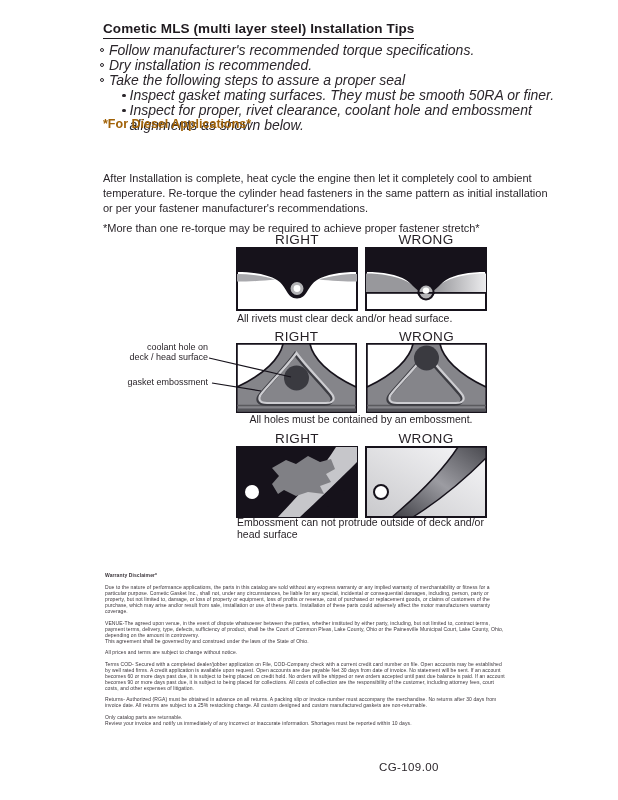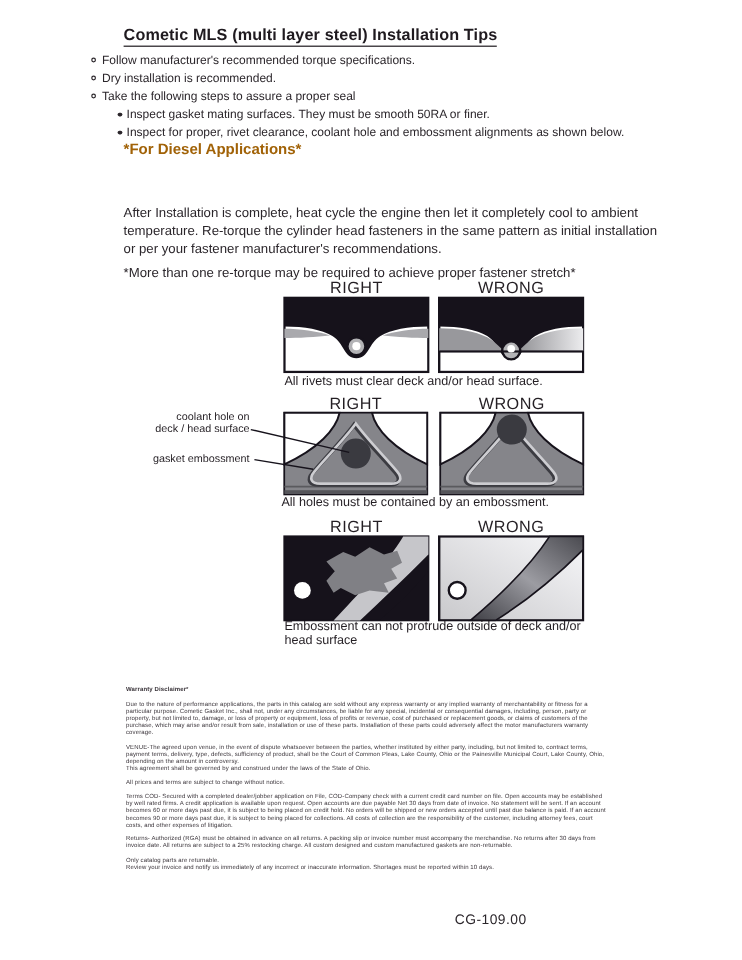--- a/index.html
+++ b/index.html
@@ -5,21 +5,21 @@
   * { margin:0; padding:0; box-sizing:border-box; }
   html,body { background:#ffffff; }
   body { font-family:"Liberation Sans","DejaVu Sans",sans-serif; color:#2b262b; }
   #page { position:relative; width:618px; height:800px; background:#ffffff; overflow:hidden; }
 
   .abs { position:absolute; }
 
   .title { left:103px; top:21px; font-size:13.5px; font-weight:bold; color:#1f1a1f;
            border-bottom:1.6px solid #1f1a1f; padding-bottom:2px; letter-spacing:0.1px; }
 
-  .bullets { left:76px; top:43px; width:460px; font-size:10px; line-height:15px; }
+  .bullets { left:100px; top:43px; width:460px; font-size:14px; line-height:15px;font-style:italic; }
   .b-row { display:flex; align-items:flex-start; }
   .b-mark { width:4px; height:4px; border:1px solid #2b262b; border-radius:50%;
             margin:5px 5px 0 0; flex:0 0 auto; }
   .sb-row { display:flex; align-items:flex-start; padding-left:22px; }
   .sb-mark { width:3.5px; height:3.5px; background:#2b262b; border-radius:50%;
              margin:5.5px 4px 0 0; flex:0 0 auto; }
 
   .diesel-h { left:103px; top:117px; font-size:12.5px; font-weight:bold; color:#a16207; }
   .para { left:103px; width:448px; font-size:11px; line-height:15px; }
   .p1 { top:135px; } .p2 { top:171px; } .p3 { top:221px; }
@@ -133,21 +133,21 @@
     <path d="M60.5,10 C52,22 36,38 26,50 C21,56 23.5,60 31,60 L90,60 C97.5,60 100,56 95,50 C85,38 69,22 60.5,10 Z" fill="none" stroke="#3c3c42" stroke-width="3.4" transform="translate(-1.4,1)"></path>
     <path d="M60.5,10 C52,22 36,38 26,50 C21,56 23.5,60 31,60 L90,60 C97.5,60 100,56 95,50 C85,38 69,22 60.5,10 Z" fill="none" stroke="#cdcdd1" stroke-width="2.2"></path>
     <circle cx="60.5" cy="15" r="12.5" fill="#3a3a40"></circle>
   </svg>
 
   <svg class="abs" style="left:205px; top:350px; pointer-events:none;" width="95" height="48" viewBox="0 0 95 48">
     <line x1="4" y1="8" x2="86" y2="27" stroke="#16121b" stroke-width="1.2"></line>
     <line x1="7" y1="33" x2="56" y2="41" stroke="#16121b" stroke-width="1.2"></line>
   </svg>
 
-  <div class="abs dg-caption" style="left:210px; top:414px; width:272px; text-align:center;">All holes must be contained by an embossment.</div>
+  <div class="abs dg-caption" style="left:225px; top:414px; width:272px; text-align:center;">All holes must be contained by an embossment.</div>
 
   <div class="abs dg-label" style="left:236px; top:431px;">RIGHT</div>
   <div class="abs dg-label" style="left:365px; top:431px;">WRONG</div>
 
   <svg class="abs panel" style="left:236px; top:446px;" width="122" height="72" viewBox="0 0 122 72">
     <rect x="1" y="1" width="120" height="70" fill="#16121b" stroke="#16121b" stroke-width="2"></rect>
     <path d="M100,1 H121 V16 C101,36 80,56 64,71 H42 C62,50 86,24 100,1 Z" fill="#c6c6ca"></path>
     <path d="M121,30 C106,48 92,61 80,71 H121 Z" fill="#16121b"></path>
     <polygon points="36,22 50,14 60,18 72,10 84,16 95,13 99,23 90,28 95,36 84,40 88,48 72,46 60,50 48,44 42,48 36,38 43,30" fill="#808085"></polygon>
     <circle cx="16" cy="46" r="7" fill="#ffffff"></circle>

